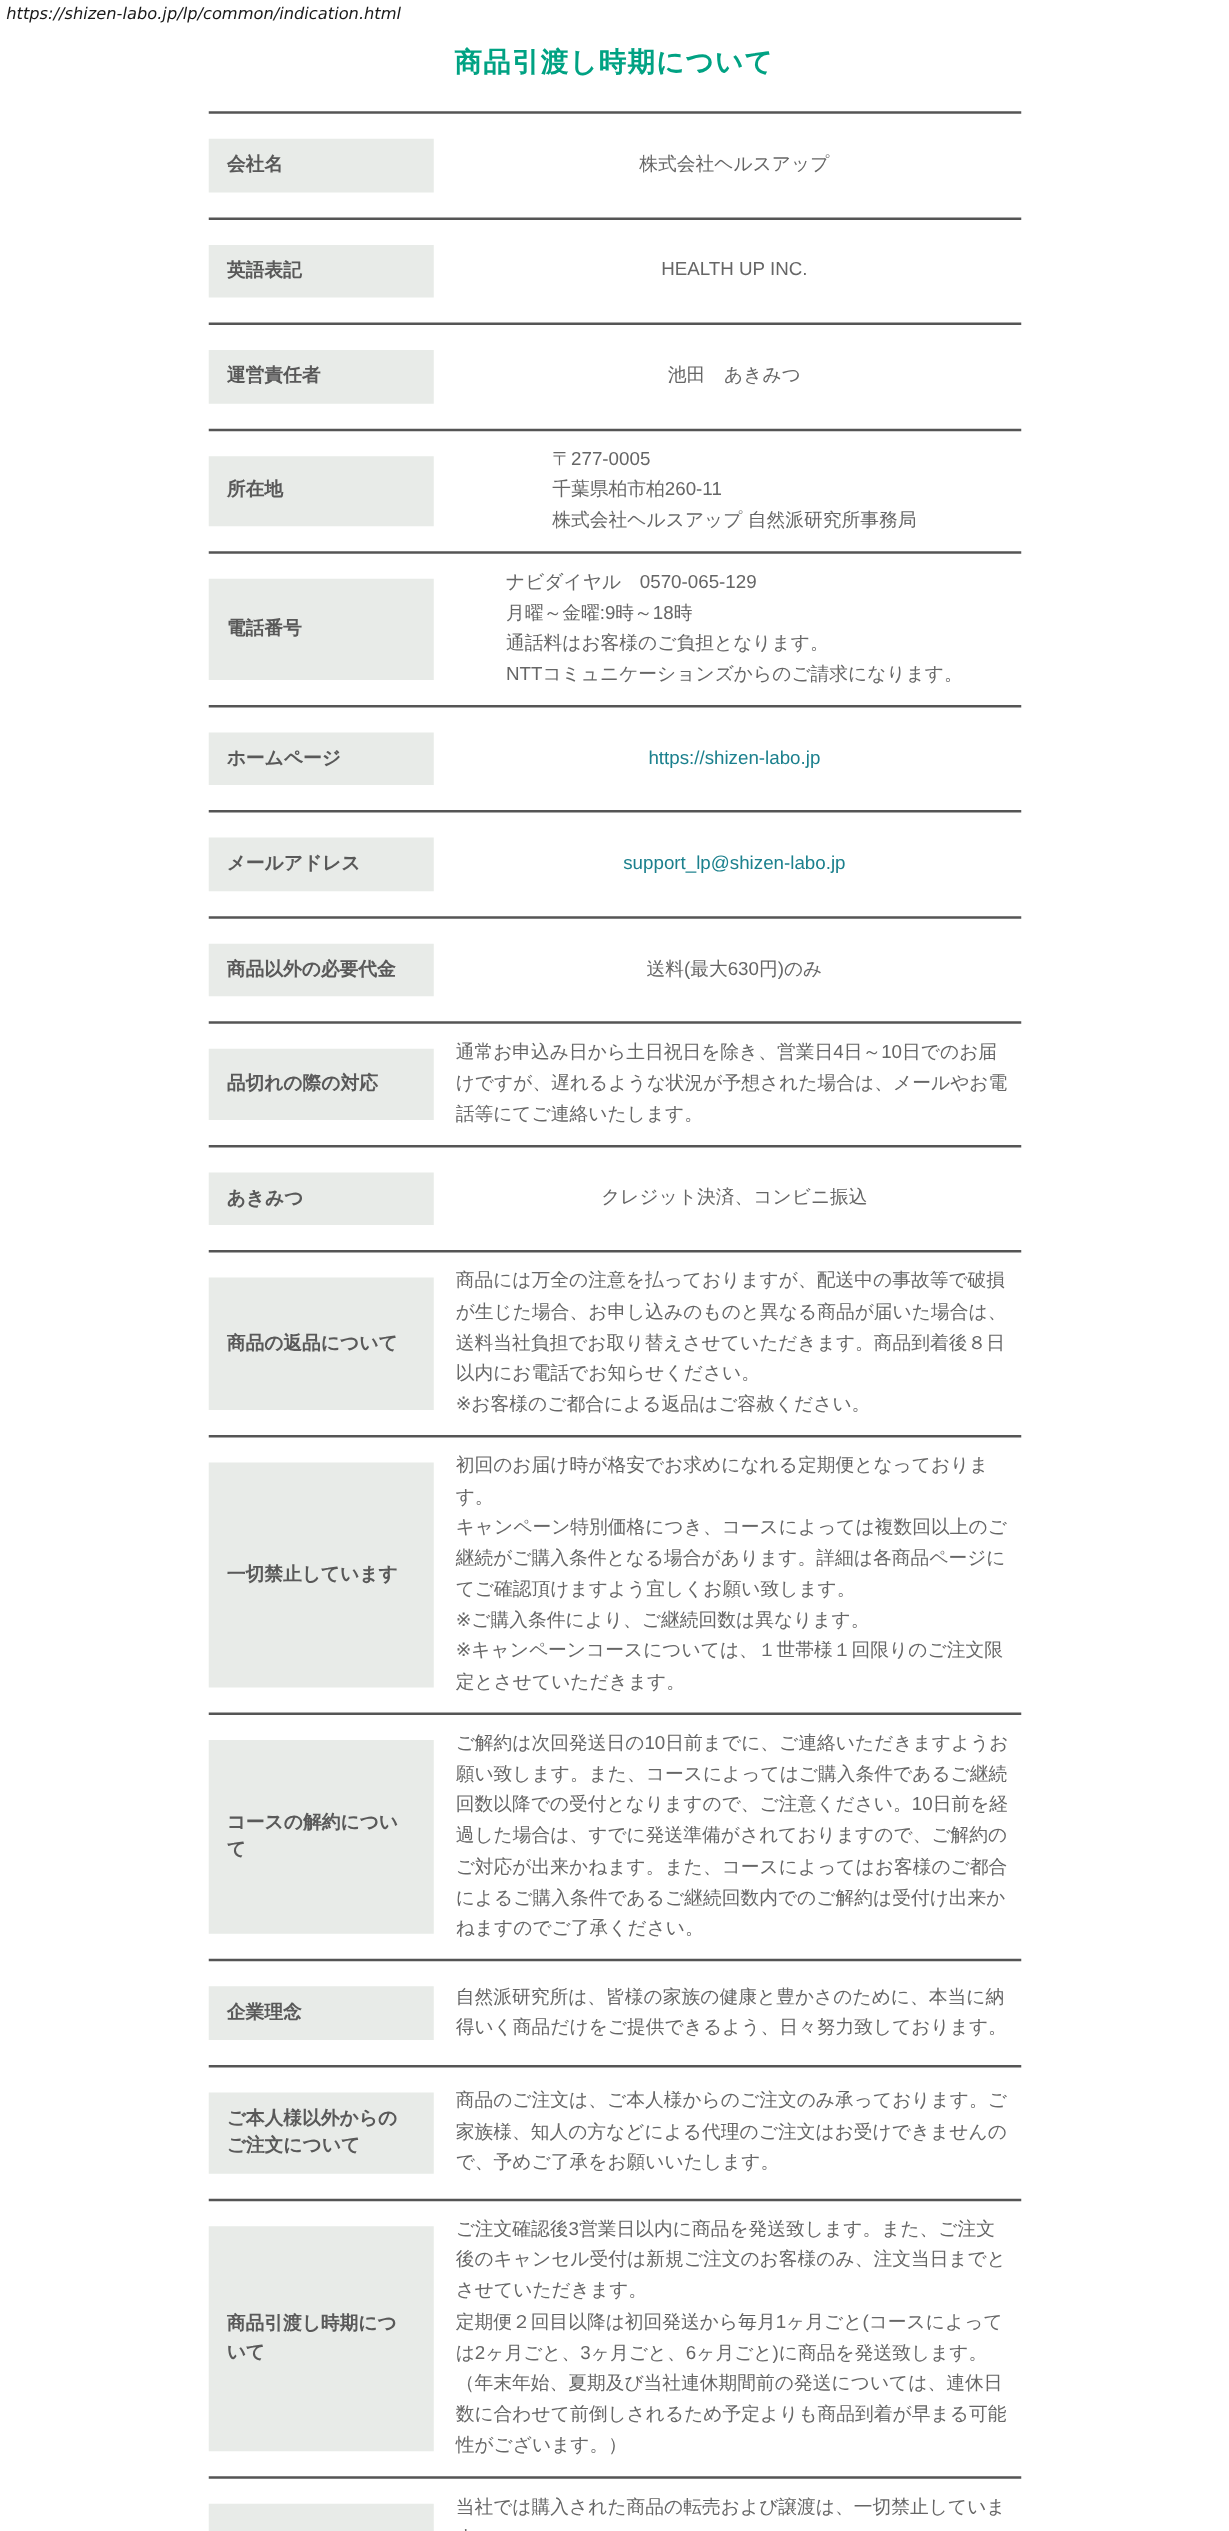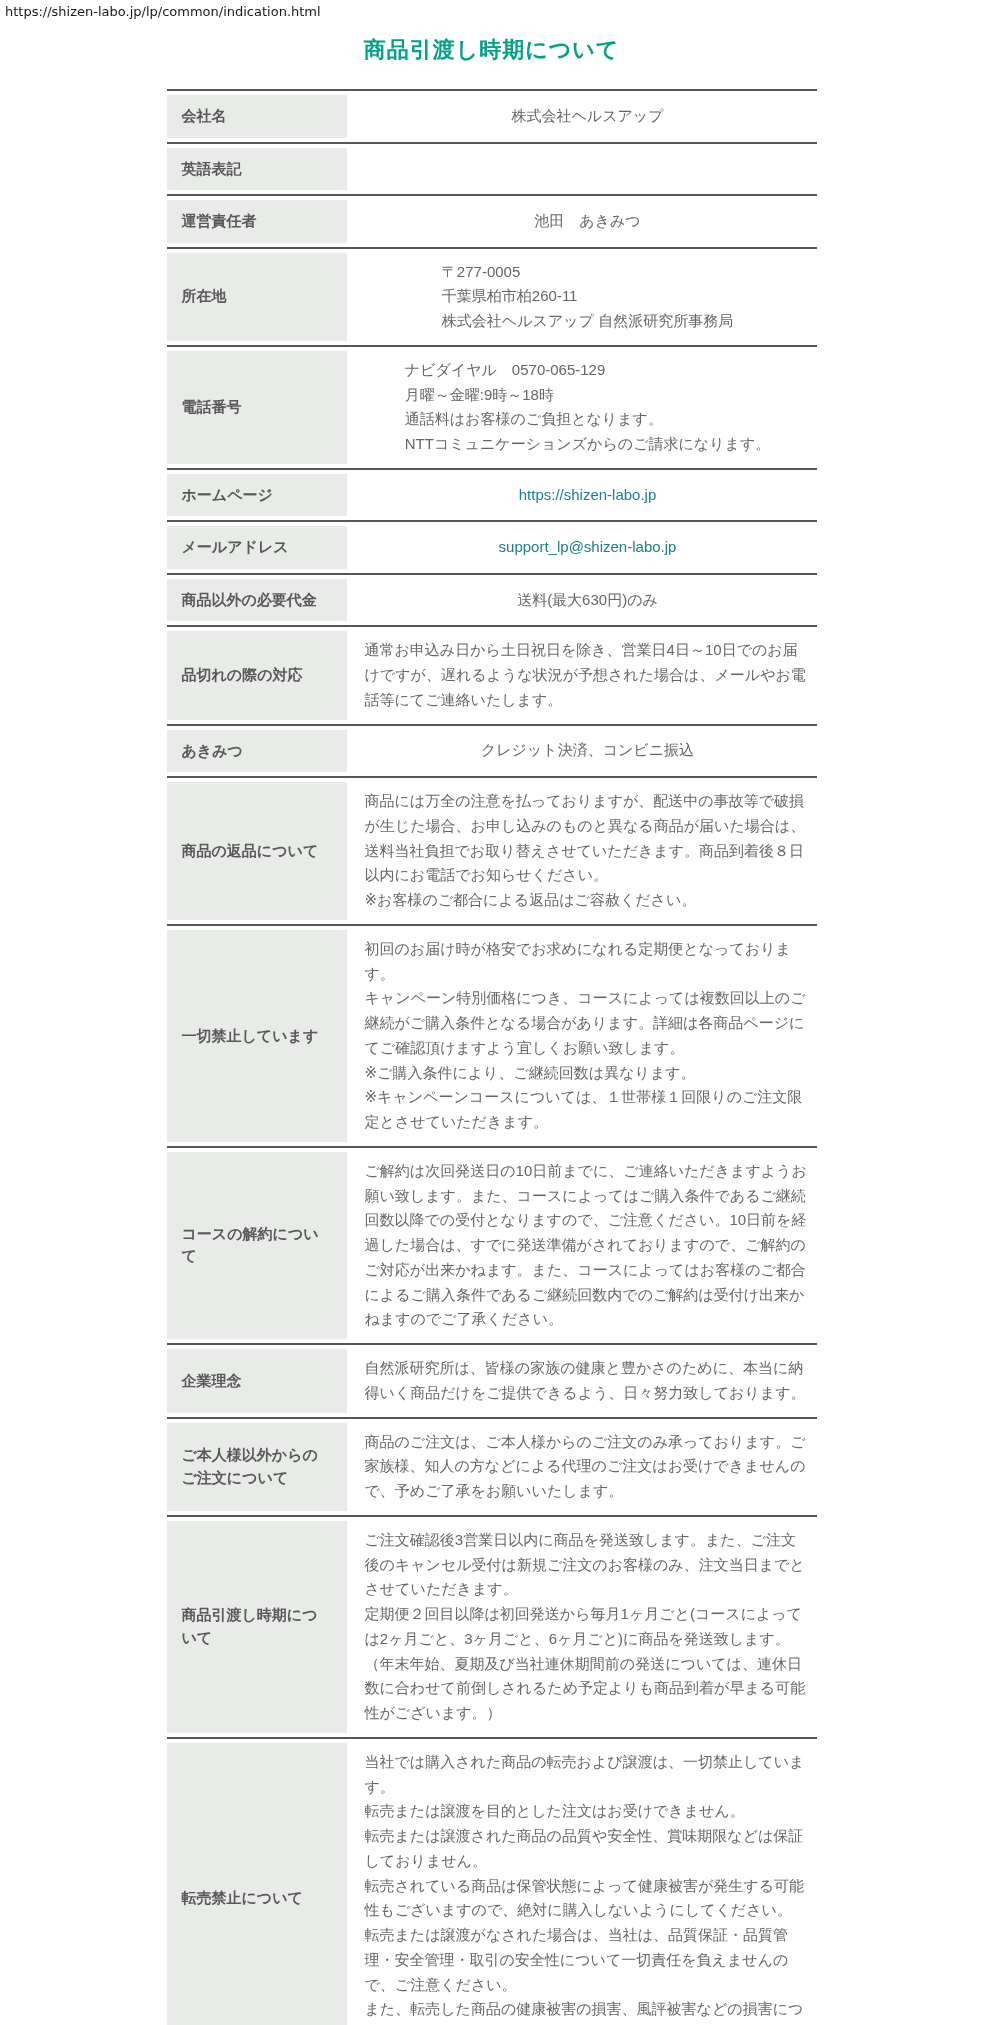--- a/index.html
+++ b/index.html
@@ -15,20 +15,21 @@
     width:983px;
     min-height:2025px;
     font-family:"Liberation Sans","DejaVu Sans",sans-serif;
     box-sizing:border-box;
   }
   .url-text{
     font-size:13px;
     color:#1a1a1a;
     padding:4px 0 0 5px;
     font-family:"DejaVu Sans","Liberation Sans",sans-serif;
+    font-style:italic;
   }
   .page-title{
     text-align:center;
     color:var(--title-color);
     font-size:22px;
     font-weight:bold;
     margin:16px 0 24px 0;
     letter-spacing:1px;
   }
   .disclosure-table{
@@ -38,21 +39,21 @@
   }
   .row{
     display:flex;
     border-top:2px solid var(--border-color);
   }
   .row-label{
     flex:0 0 180px;
     width:180px;
     box-sizing:border-box;
     background:var(--label-bg);
-    margin:4px 0;
+    margin:20px 0;
     padding:10px 22px 10px 15px;
     display:flex;
     align-items:center;
     font-weight:bold;
     font-size:15px;
     line-height:1.5;
     color:var(--label-text);
   }
   .row-value{
     flex:1;
@@ -88,20 +89,23 @@
           <span>会社名</span>
         </div>
         <div class="row-value">
           <div class="val-text">株式会社ヘルスアップ</div>
         </div>
       </div>
       <div class="row">
         <div class="row-label">
           <span>英語表記</span>
         </div>
+        <div class="row-value">
+          <div class="val-text">HEALTH UP INC.</div>
+        </div>
       </div>
       <div class="row">
         <div class="row-label">
           <span>運営責任者</span>
         </div>
         <div class="row-value">
           <div class="val-text">池田　あきみつ</div>
         </div>
       </div>
       <div class="row">

